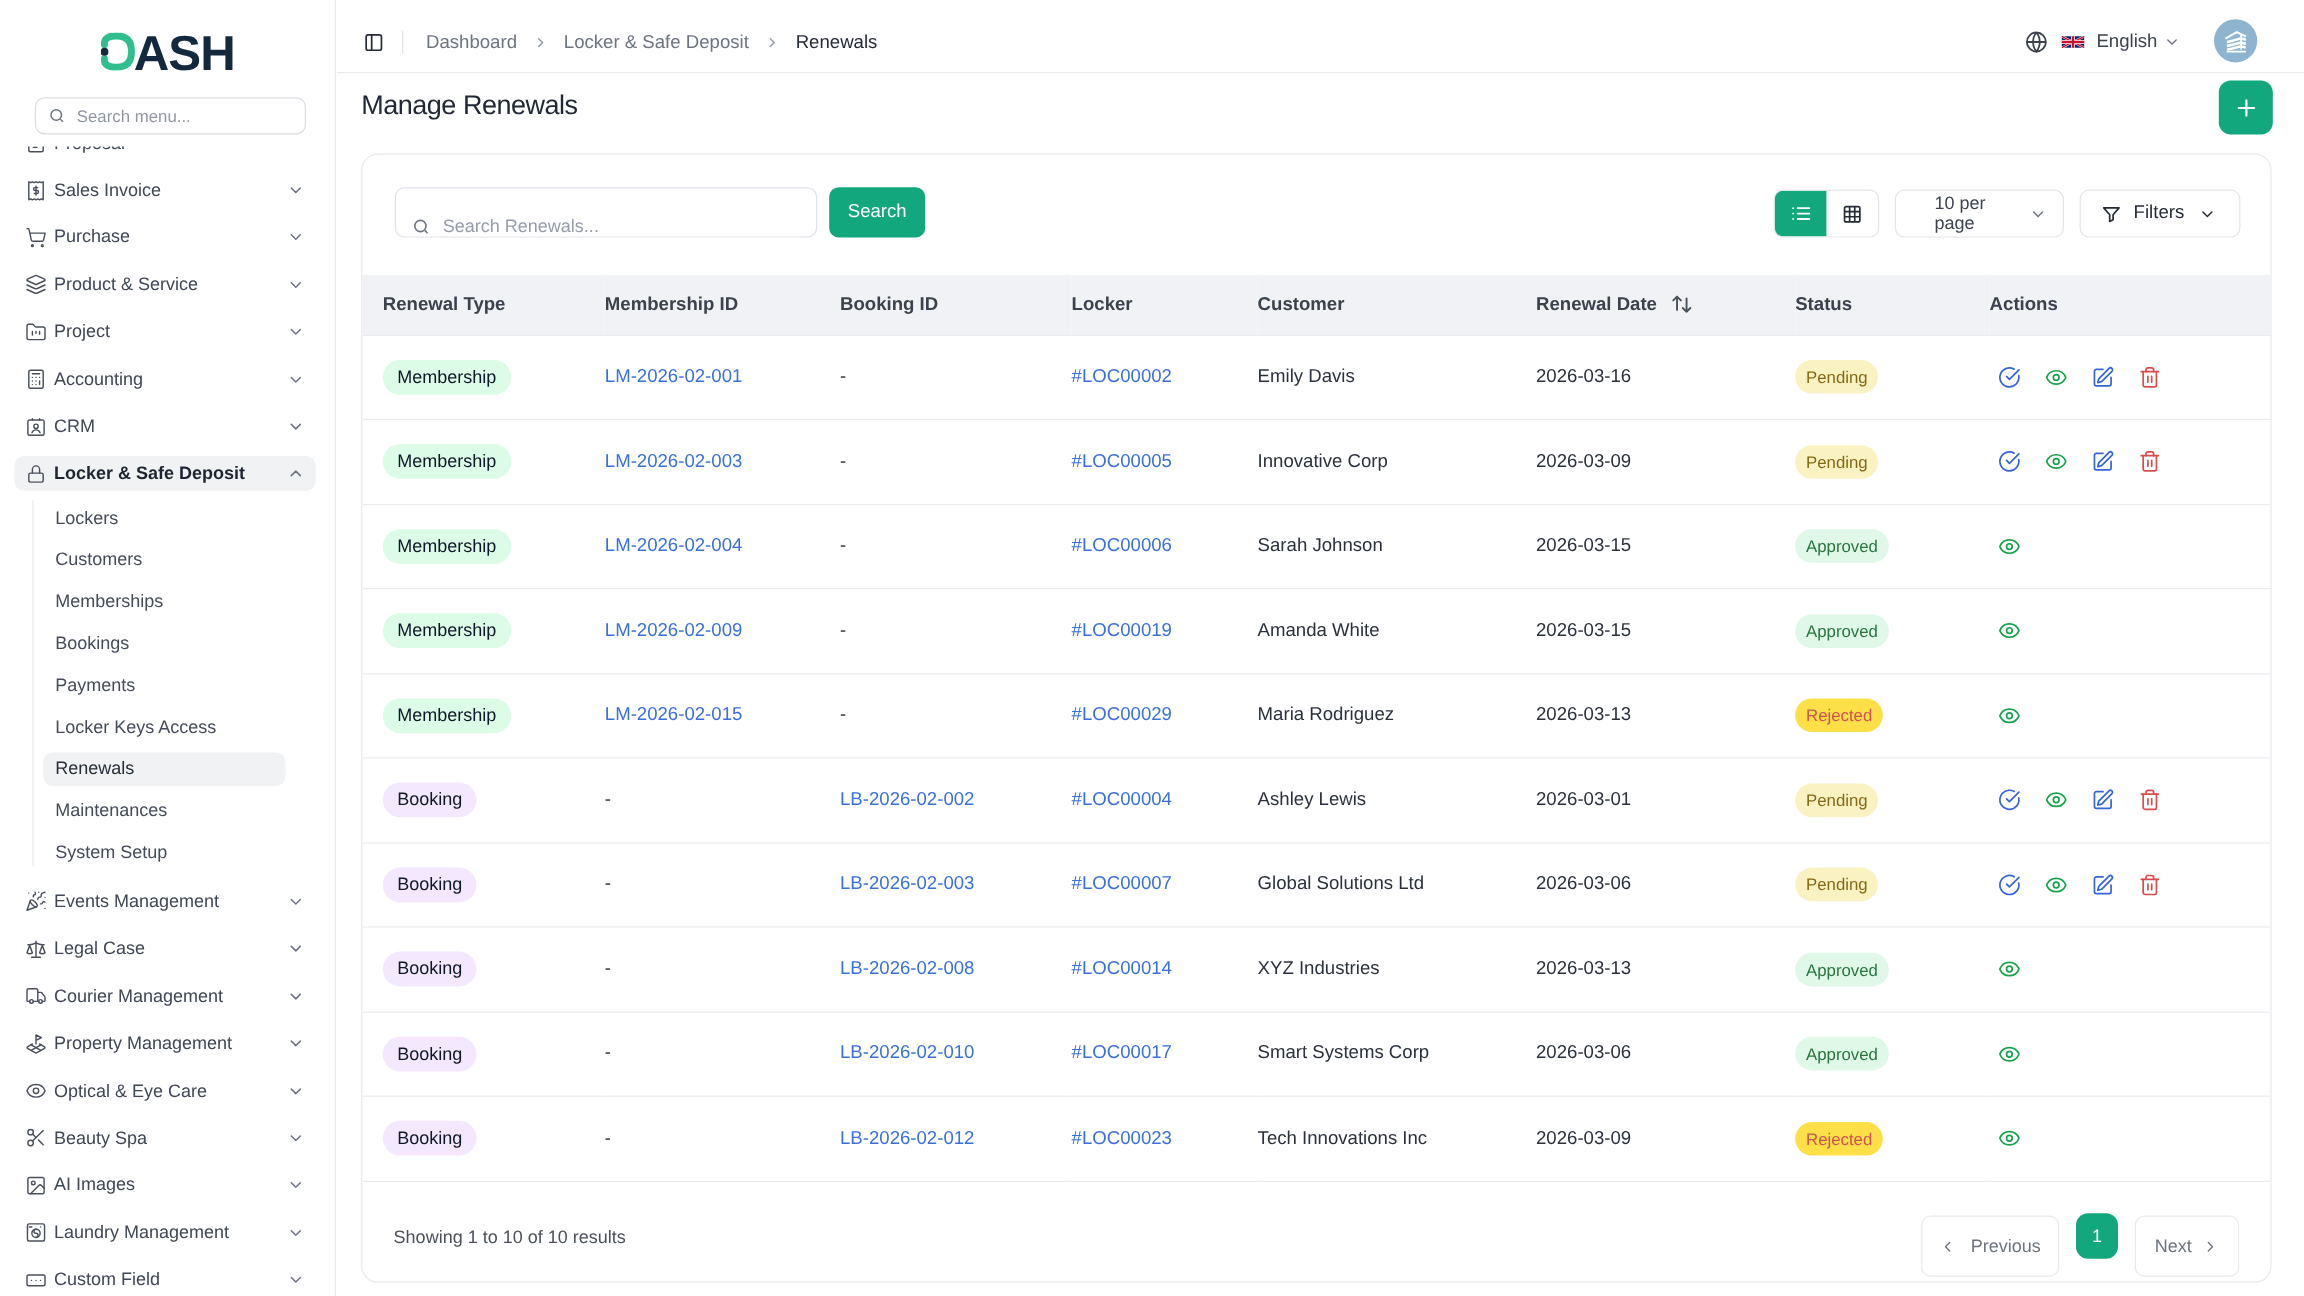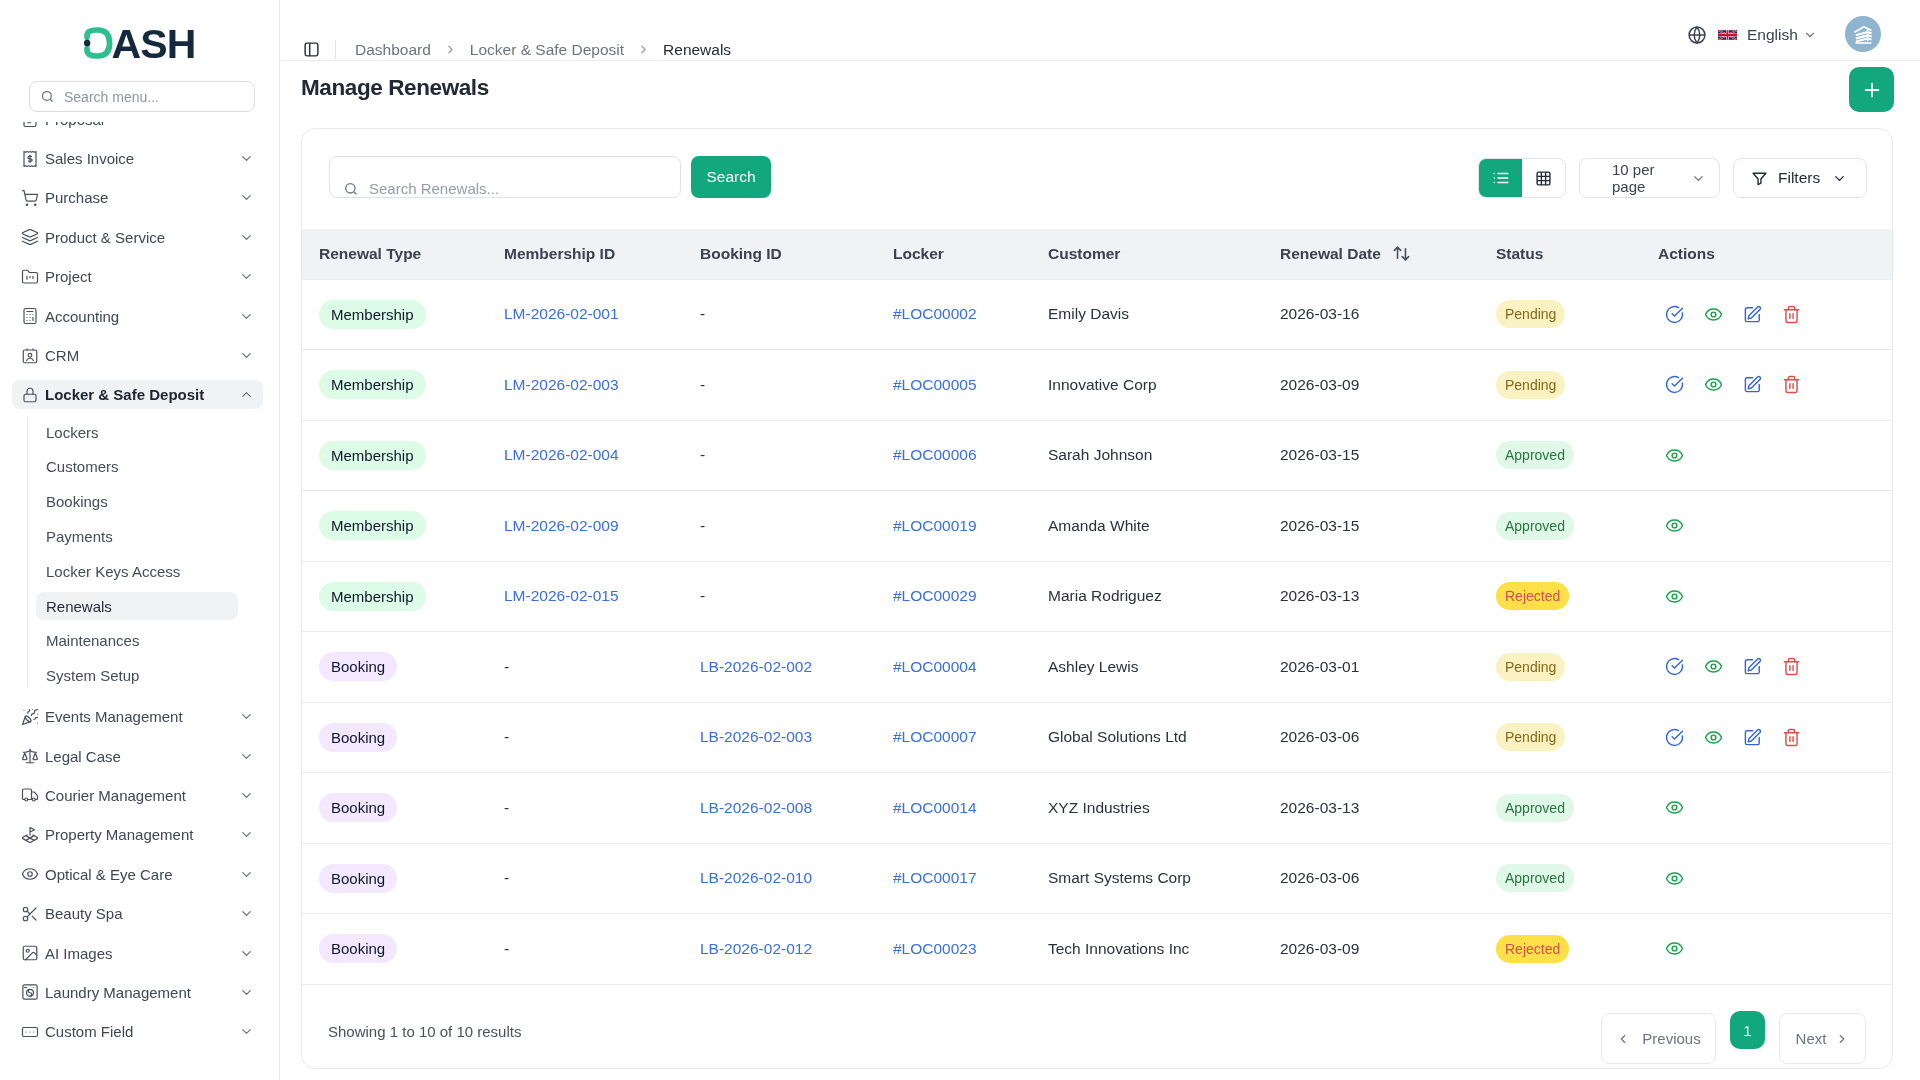--- a/index.html
+++ b/index.html
@@ -36,30 +36,30 @@
 .ic { width:18px; height:18px; fill:none; stroke:#49505c; stroke-width:1.6;
   stroke-linecap:round; stroke-linejoin:round; }
 .cv { width:15px; height:15px; fill:none; stroke:#6b7280; stroke-width:2;
   stroke-linecap:round; stroke-linejoin:round; }
 .ai { width:19px; height:19px; fill:none; stroke-width:1.8;
   stroke-linecap:round; stroke-linejoin:round; }
 
 
 #topbar { position:absolute; left:281px; top:0; width:1639px; height:61px;
   background:#fff; border-bottom:1px solid #e9ebee; }
-#crumbs { position:absolute; left:22px; top:22px; height:55px; display:flex;
+#crumbs { position:absolute; left:22px; top:8px; height:55px; display:flex;
   align-items:center; font-size:15.5px; color:#6d7480; }
 #tb-right { position:absolute; left:1406px; top:7px; height:55px; width:420px;
   display:flex; align-items:center; }
 #avatar { position:absolute; right:39px; top:16px; width:36px; height:36px;
   border-radius:50%; background:#8fb4cf; display:flex; align-items:center;
   justify-content:center; }
 
 
-#h1 { position:absolute; left:301px; top:77px; font-size:22.5px; font-weight:700;
+#h1 { position:absolute; left:301px; top:77px; font-size:22.5px; font-weight:400;
   color:#212936; letter-spacing:-0.4px; line-height:1; }
 #addbtn { position:absolute; left:1849px; top:67px; width:45px; height:45px;
   border-radius:10px; background:#12a77c; display:flex; align-items:center;
   justify-content:center; }
 
 
 #card { position:absolute; left:301px; top:128px; width:1592px; height:941px;
   background:#fff; border:1px solid #e7e9ee; border-radius:14px; }
 #srch { position:absolute; left:27px; top:27px; width:352px; height:42px;
   border:1px solid #dfe3e9; border-radius:8px; display:flex; align-items:flex-end;
@@ -247,20 +247,23 @@
               </svg>
             </span>
           </div>
         </div>
     <div class="sub">
       <div class="si">
             <div class="spill">Lockers</div>
           </div>
       <div class="si">
             <div class="spill">Customers</div>
+          </div>
+      <div class="si">
+            <div class="spill">Memberships</div>
           </div>
       <div class="si">
             <div class="spill">Bookings</div>
           </div>
       <div class="si">
             <div class="spill">Payments</div>
           </div>
       <div class="si">
             <div class="spill">Locker Keys Access</div>
           </div>

